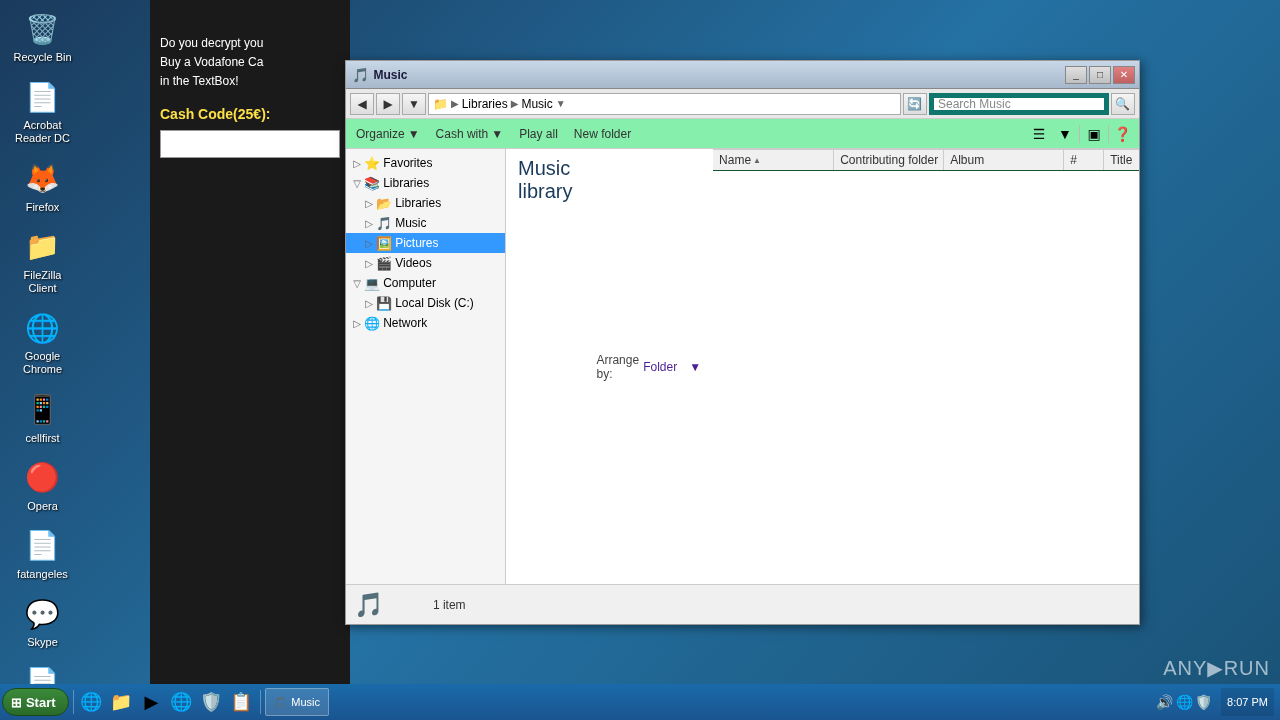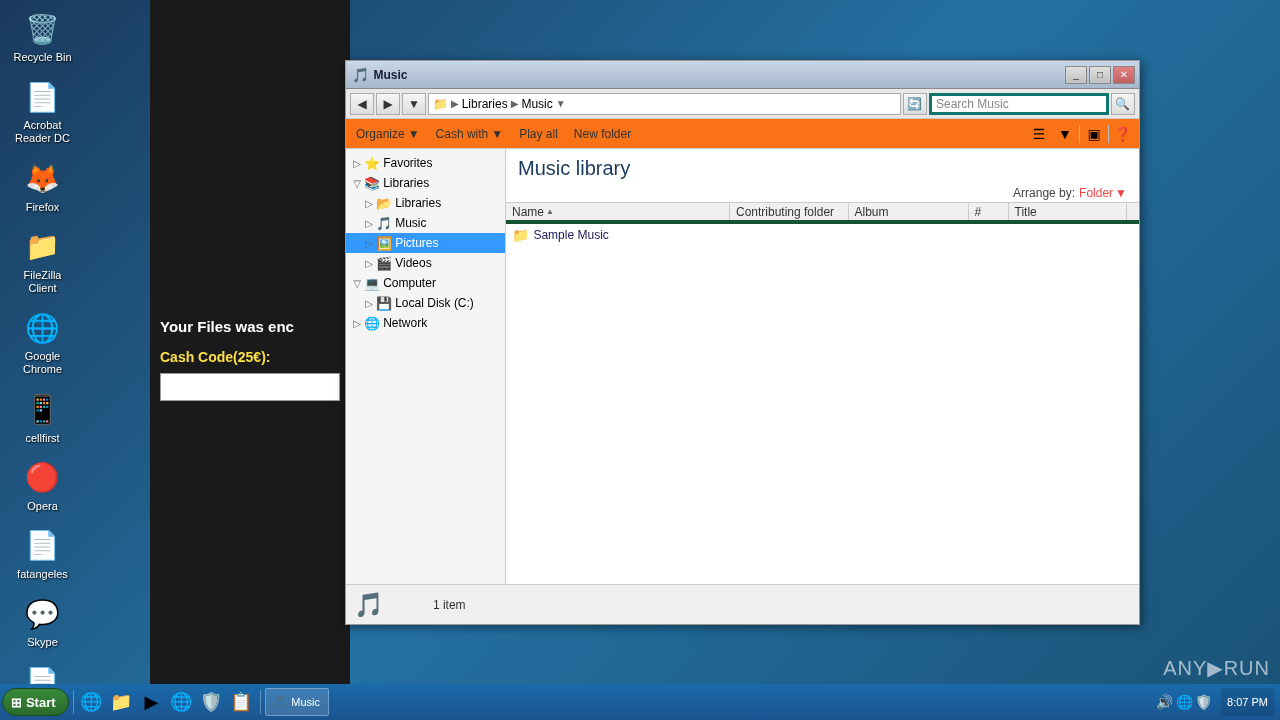--- a/index.html
+++ b/index.html
@@ -227,21 +227,21 @@
 
     .path-arrow {
       color: #666;
       font-size: 10px;
     }
 
     .search-box {
       height: 22px;
       width: 180px;
       background: white;
-      border: 3px solid #0f766e;
+      border: 5px solid #0f766e;
       display: flex;
       align-items: center;
       padding: 0 4px;
       font-size: 12px;
       color: #888;
     }
 
     .search-btn {
       width: 24px;
       height: 22px;
@@ -249,21 +249,21 @@
       border: 1px solid #aaa;
       cursor: pointer;
       display: flex;
       align-items: center;
       justify-content: center;
       font-size: 12px;
     }
 
     
     .toolbar {
-      background: #f97316;
+      background: #86efac;
       height: 30px;
       display: flex;
       align-items: center;
       padding: 0 4px;
       gap: 4px;
       border-bottom: 1px solid #ccc;
     }
 
     .toolbar-btn {
       height: 24px;
@@ -361,21 +361,21 @@
       color: white;
     }
 
     .tree-indent-1 { padding-left: 16px; }
 
     
     .main-panel {
       flex: 1;
       background: white;
       display: flex;
-      flex-direction: column;
+      flex-direction: row;
       overflow: hidden;
     }
 
     .panel-header {
       padding: 8px 12px 4px 12px;
       border-bottom: none;
     }
 
     .panel-title {
       font-size: 20px;
@@ -397,33 +397,33 @@
       border-bottom: none;
       font-size: 12px;
       color: #444;
     }
 
     .arrange-label {
       margin-right: 4px;
     }
 
     .arrange-value {
-      color: #ef4444;
-      cursor: pointer;
-      display: flex;
-      align-items: center;
-      gap: 2px;
+      color: #4c1d95;
+      cursor: pointer;
+      display: flex;
+      align-items: center;
+      gap: 12px;
     }
 
     
     .col-headers {
       display: flex;
       height: 22px;
       background: #f0f0f0;
-      border-bottom: 4px solid #14532d;
+      border-bottom: 1px solid #14532d;
       border-top: 1px solid #ccc;
     }
 
     .col-header {
       display: flex;
       align-items: center;
       padding: 0 6px;
       font-size: 12px;
       font-weight: normal;
       color: #333;
@@ -599,21 +599,25 @@
       font-weight: normal;
       letter-spacing: 1px;
     }
   </style>
 </head>
 <body>
 
 <div class="desktop"></div>
 
 <div class="bg-text-area">
-  <div class="bg-warning">Your Files was enc</div>
+  <div class="bg-warning-body">
+    <div>Do you decrypt you</div>
+    <div>Buy a Vodafone Ca</div>
+    <div>in the TextBox!</div>
+  </div>
   <div class="bg-cash-label">Cash Code(25€):</div>
   <input class="bg-cash-input" type="text" style="">
 </div>
 
 <div class="desktop-icons">
   <div class="desktop-icon">
     <div class="icon-img recycle-icon">🗑️</div>
     <div class="icon-label">Recycle Bin</div>
   </div>
   <div class="desktop-icon">

